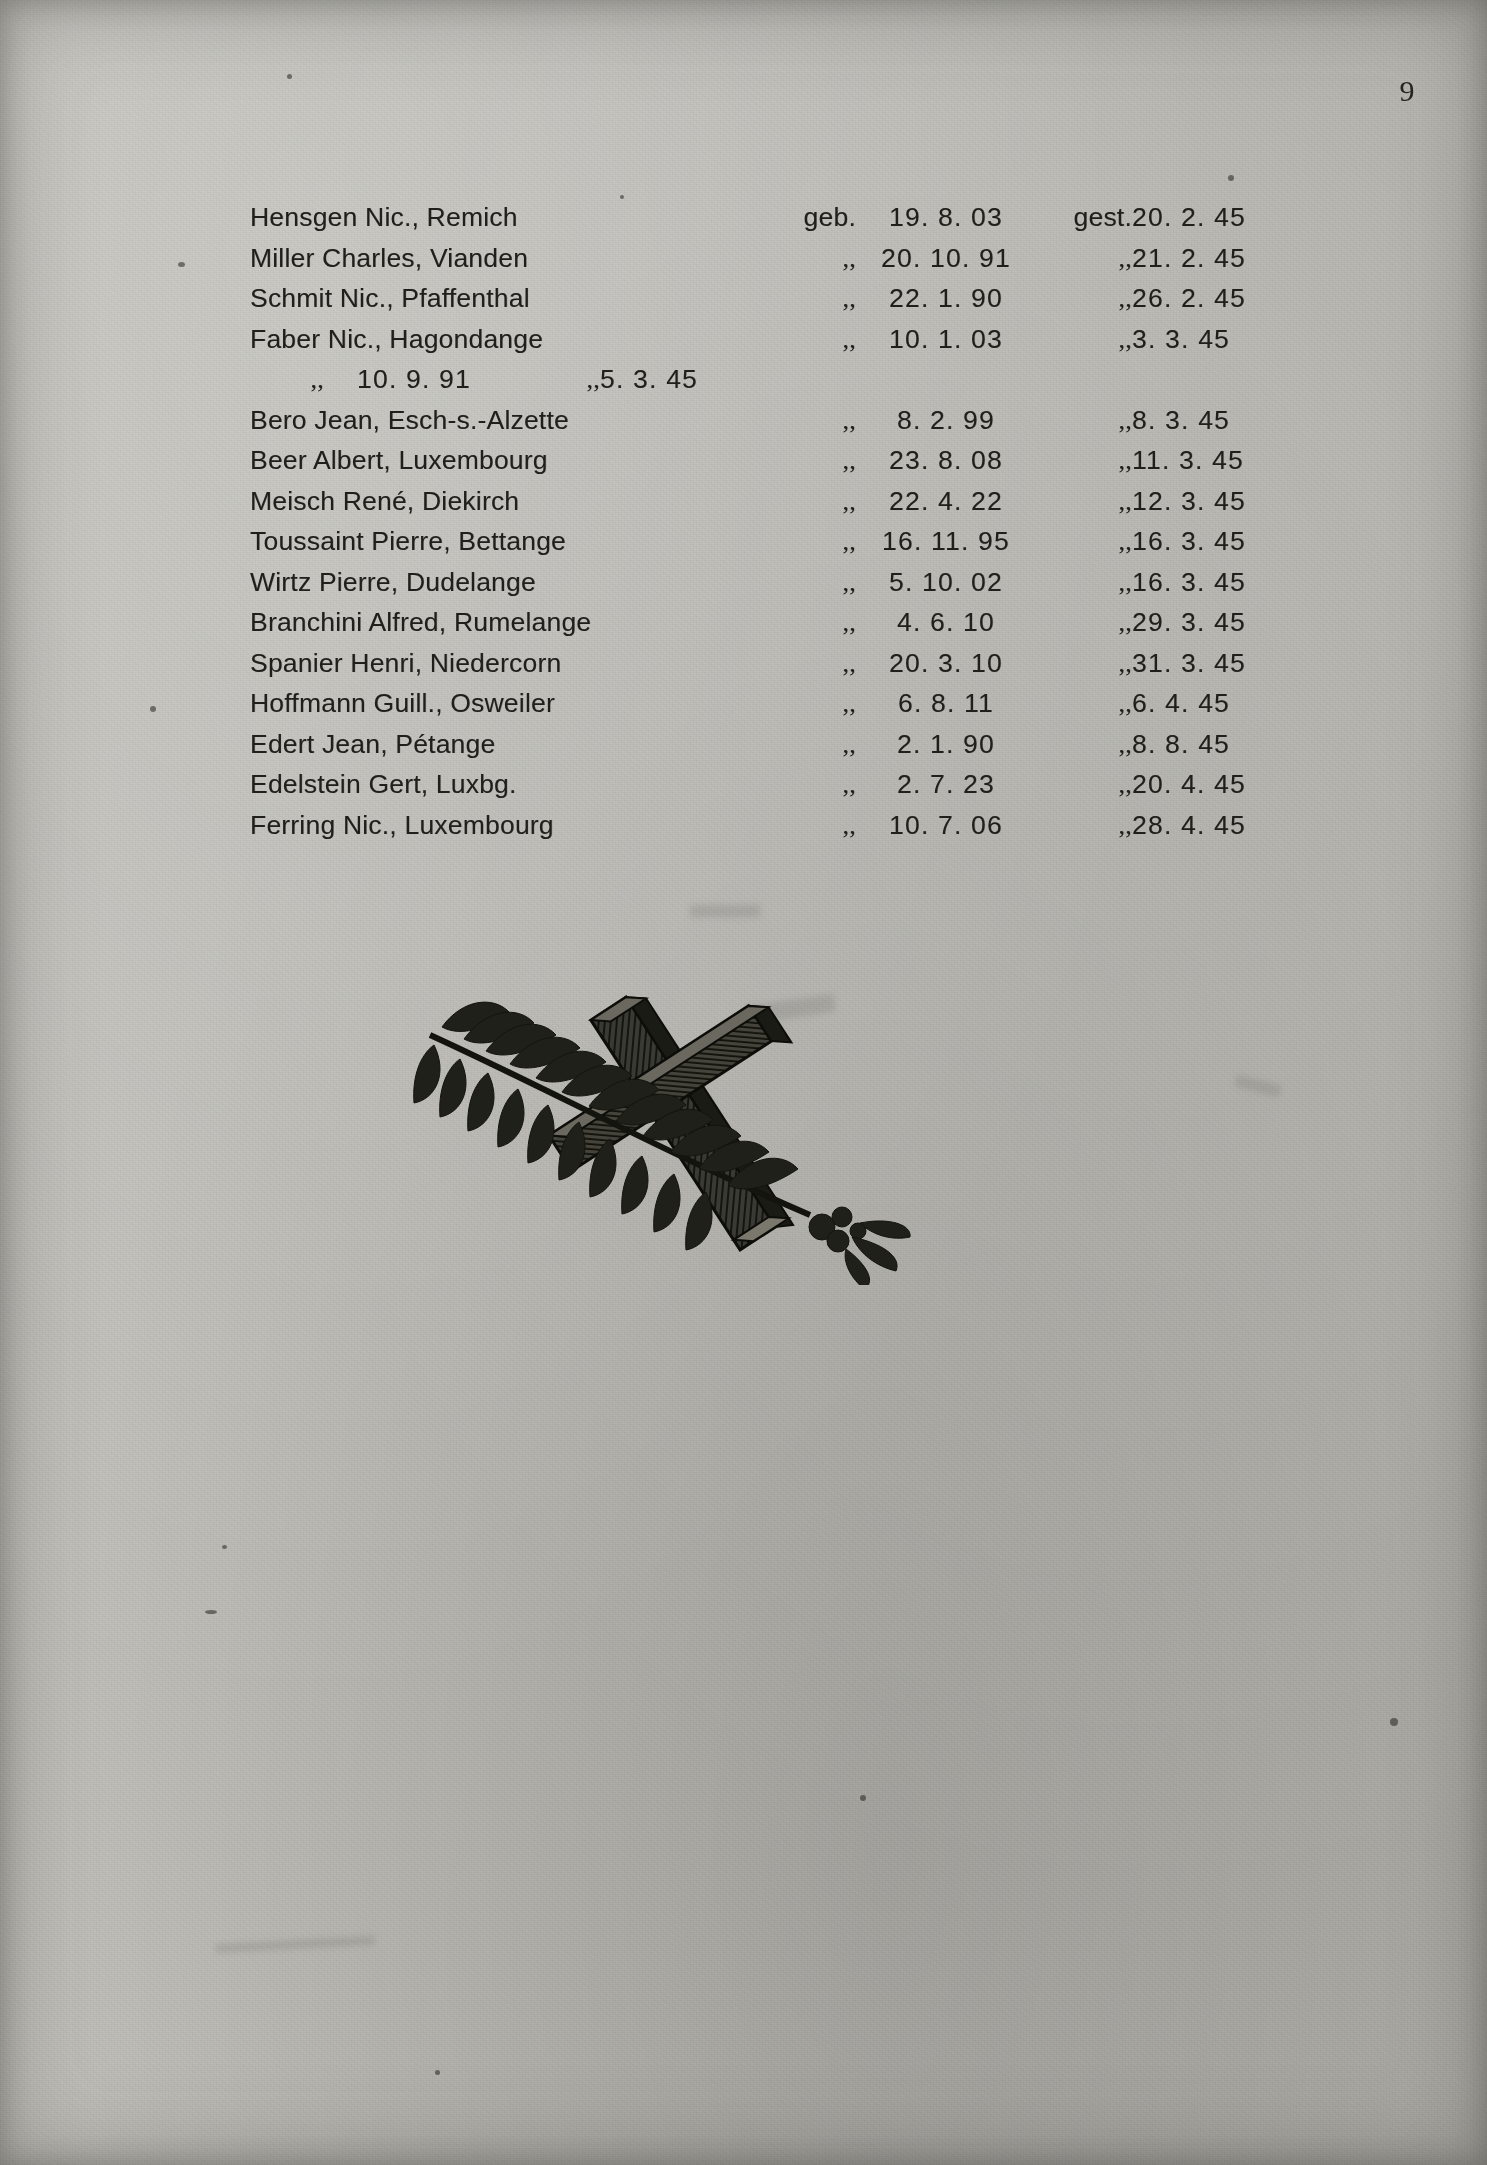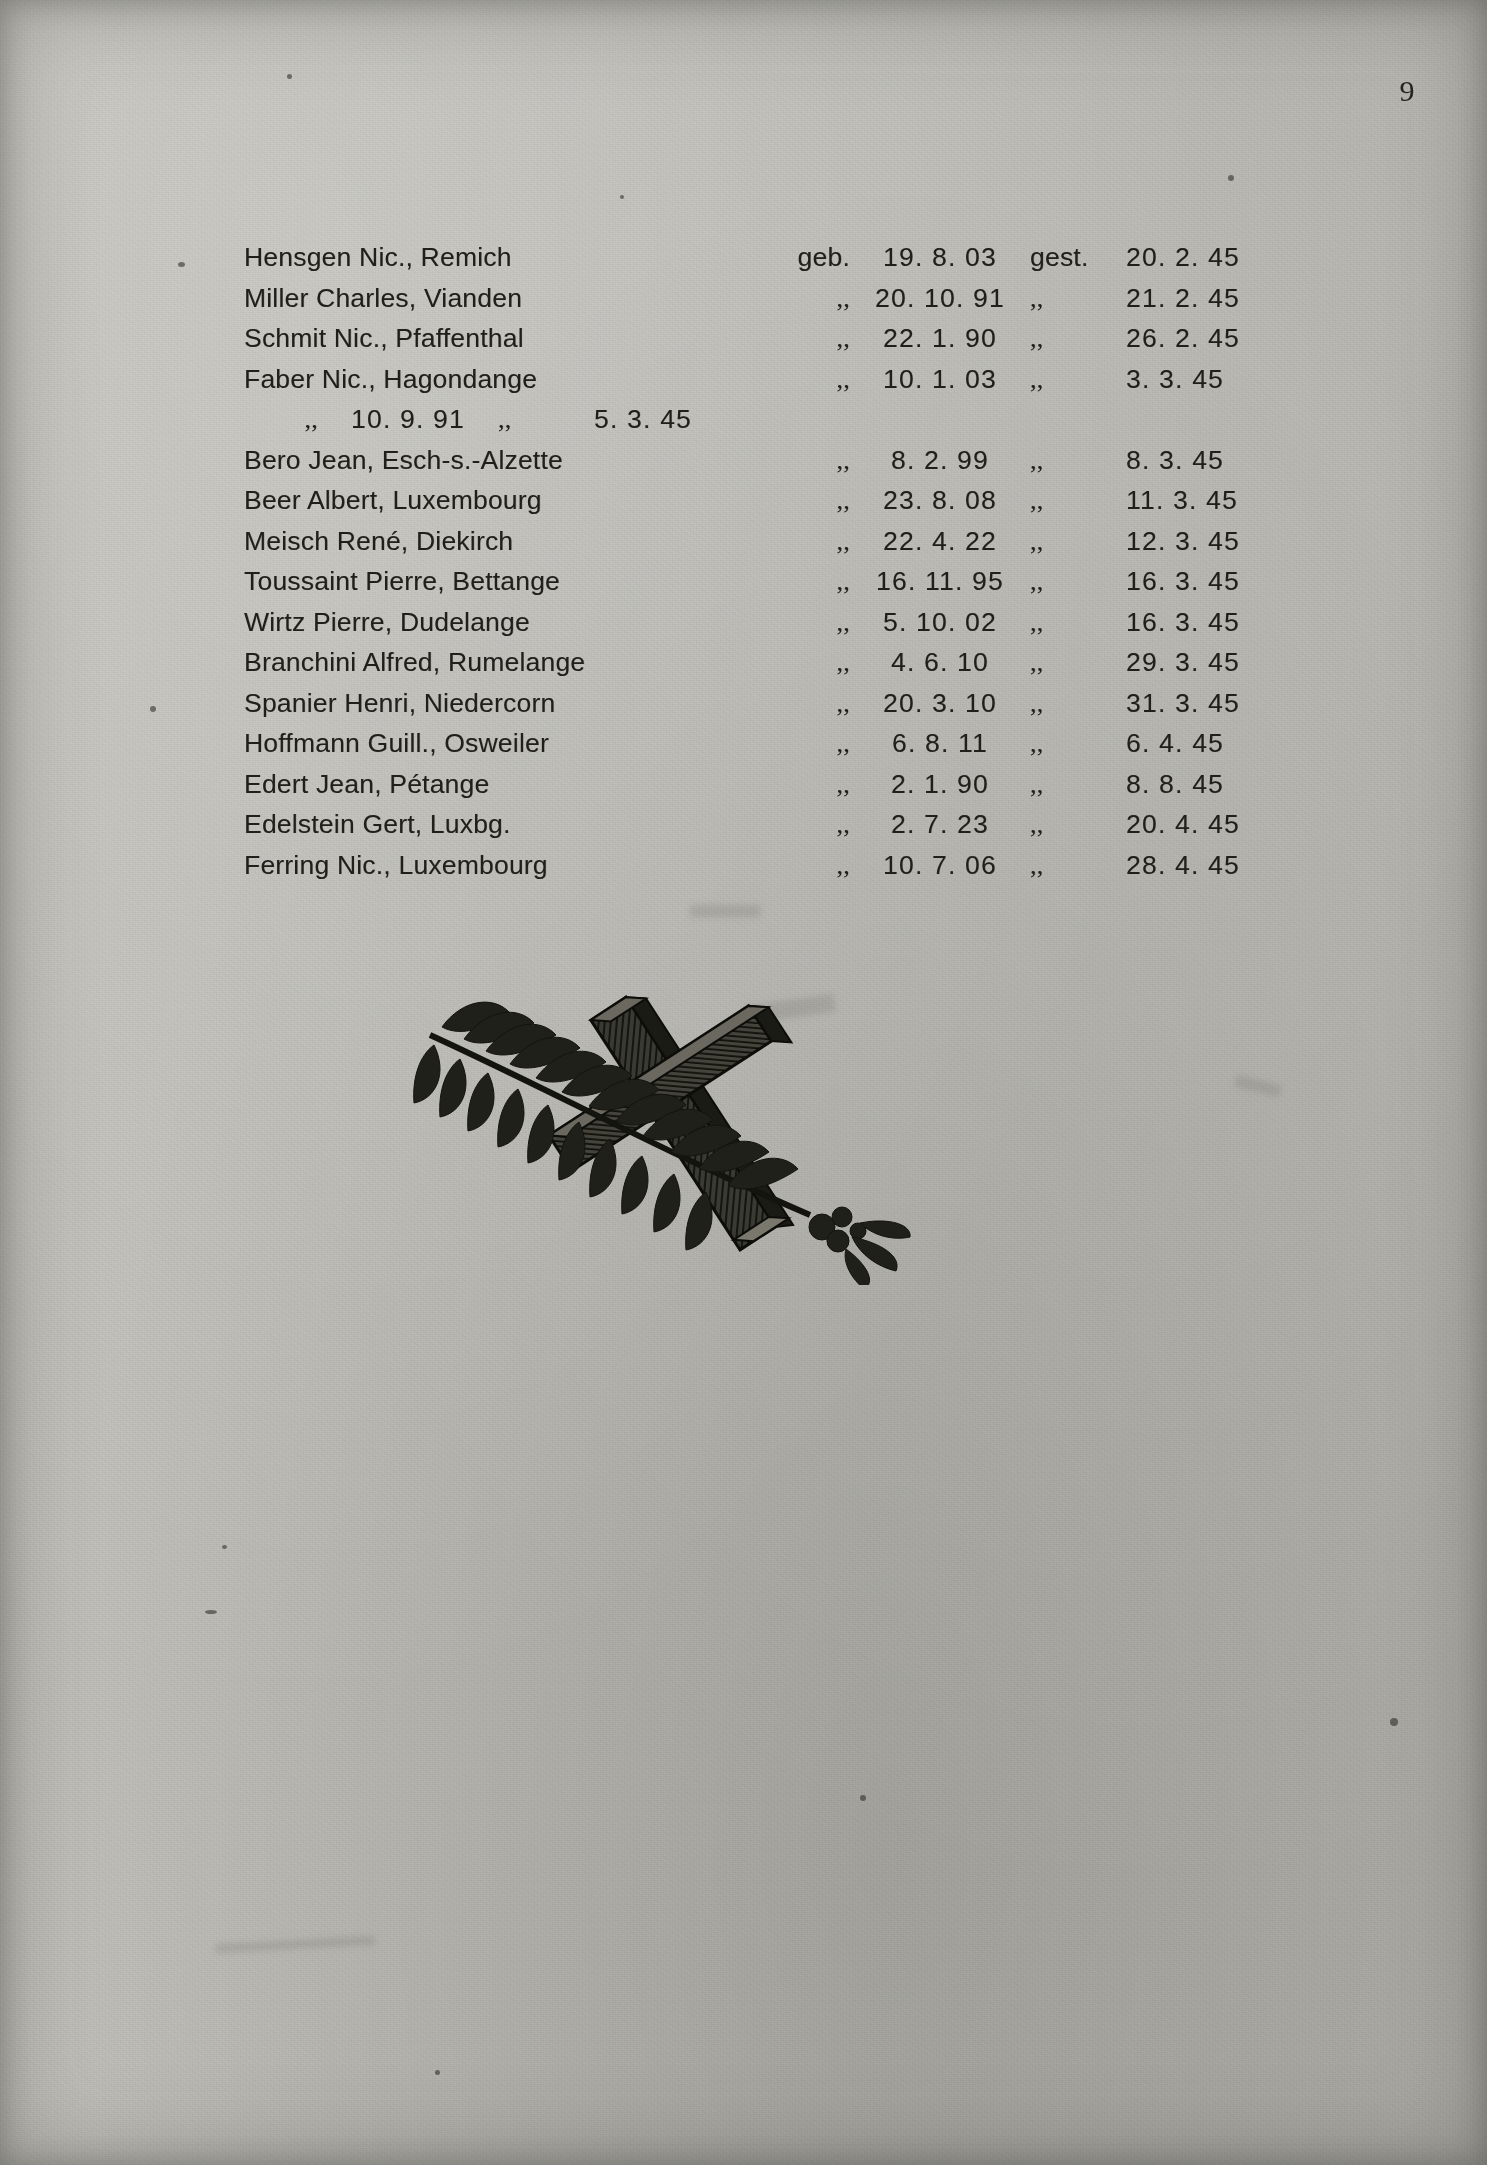--- a/index.html
+++ b/index.html
@@ -58,24 +58,23 @@
     top: 74px;
     font-family: "Liberation Serif", serif;
     font-size: 30px;
     color: #26251f;
     letter-spacing: 0.5px;
   }
 
   
   .list {
     position: absolute;
-    left: 244px;
+    left: 250px;
     top: 202px;
     width: 1080px;
-    margin-top: 40px;
   }
   .row {
     display: flex;
     align-items: baseline;
     height: 40.5px;
     font-family: "Liberation Sans", sans-serif;
     font-size: 26.5px;
     color: #201f1b;
     letter-spacing: 0.2px;
     text-shadow: 0.4px 0.4px 0 rgba(0,0,0,0.25);
@@ -89,21 +88,21 @@
     text-align: right;
     padding-left: 4px;
   }
   .c-bd {
     width: 180px;
     text-align: center;
     letter-spacing: 1.2px;
   }
   .c-gest {
     width: 96px;
-    text-align: left;
+    text-align: right;
   }
   .c-dd {
     width: 168px;
     text-align: left;
     letter-spacing: 1.2px;
   }
   .ditto {
     font-family: "Liberation Serif", serif;
     font-size: 26px;
   }

